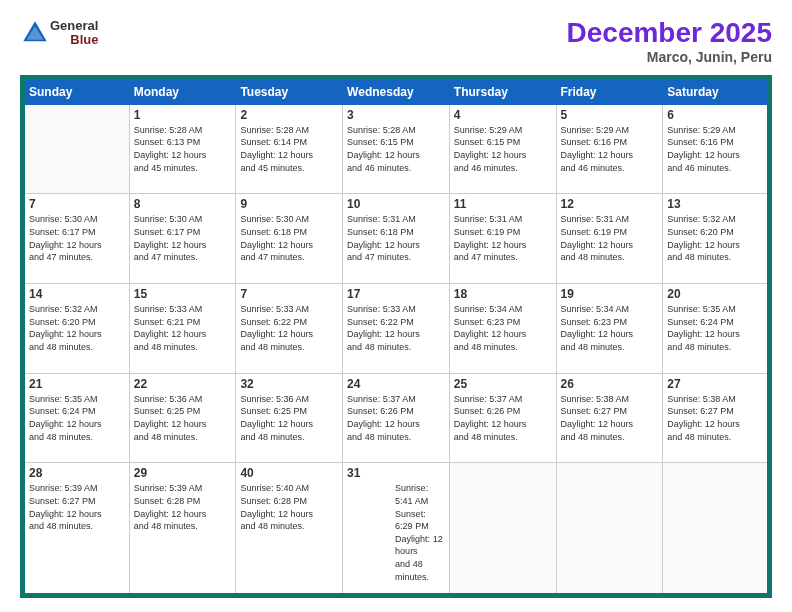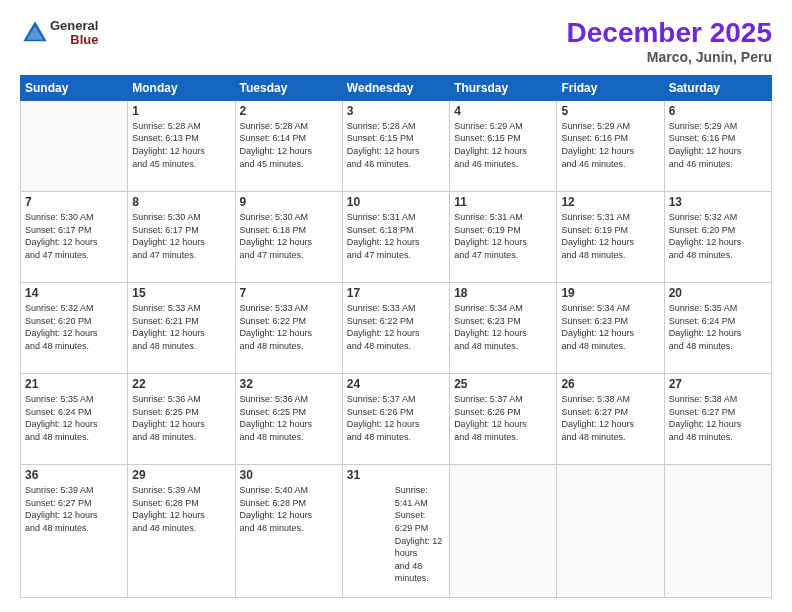--- a/index.html
+++ b/index.html
@@ -48,21 +48,21 @@
       font-weight: bold;
       color: #6d28d9;
       line-height: 1.1;
     }
     .title-block h2 {
       font-size: 14px;
       font-weight: bold;
       color: #555;
     }
     .calendar {
-      border: 1px solid #0f766e;
+      border: 5px solid #0f766e;
       border-collapse: collapse;
       width: 100%;
       flex: 1;
       table-layout: fixed;
     }
     .calendar th {
       background-color: #1565c0;
       color: #fff;
       font-size: 12px;
       font-weight: bold;
@@ -321,35 +321,35 @@
           <td>
             <span class="day-num">27</span>
             <div class="day-info" style="white-space: pre-line;">Sunrise: 5:38 AM
 Sunset: 6:27 PM
 Daylight: 12 hours
 and 48 minutes.</div>
           </td>
         </tr>
         <tr>
           <td>
-            <span class="day-num">36</span>
+            <span class="day-num">28</span>
             <div class="day-info" style="white-space: pre-line;">Sunrise: 5:39 AM
 Sunset: 6:27 PM
 Daylight: 12 hours
 and 48 minutes.</div>
           </td>
           <td>
             <span class="day-num">29</span>
             <div class="day-info" style="white-space: pre-line;">Sunrise: 5:39 AM
 Sunset: 6:28 PM
 Daylight: 12 hours
 and 48 minutes.</div>
           </td>
           <td>
-            <span class="day-num">30</span>
+            <span class="day-num">40</span>
             <div class="day-info" style="white-space: pre-line;">Sunrise: 5:40 AM
 Sunset: 6:28 PM
 Daylight: 12 hours
 and 48 minutes.</div>
           </td>
           <td>
             <span class="day-num">31</span>
             <div class="day-info" style="white-space: pre-line; margin-left: 48px;">Sunrise: 5:41 AM
 Sunset: 6:29 PM
 Daylight: 12 hours

